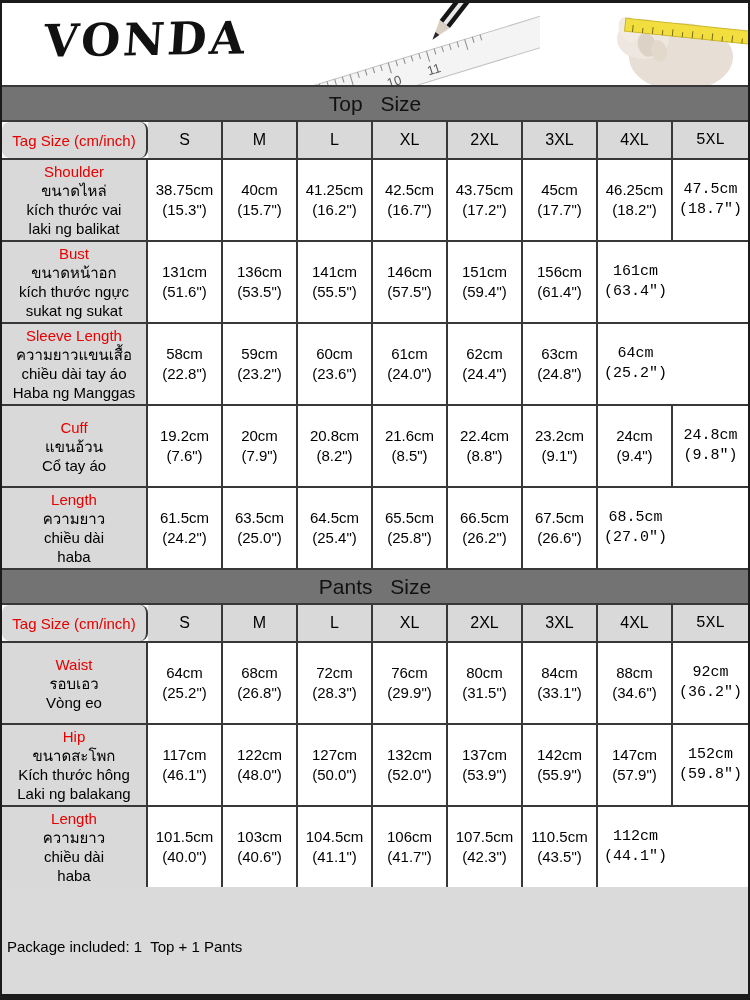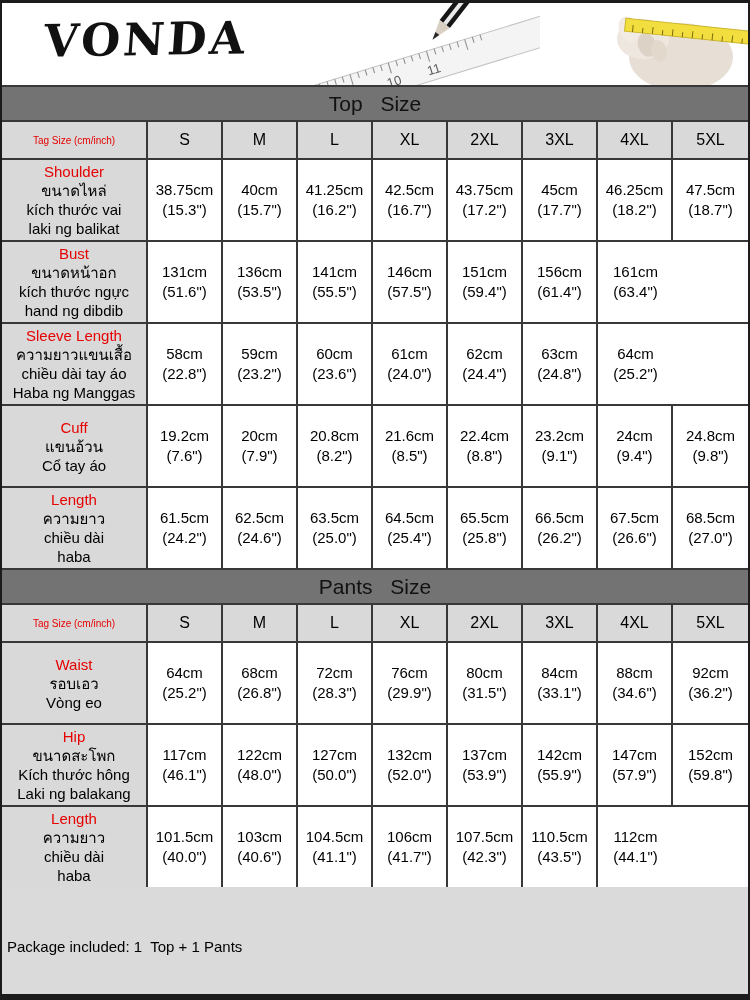--- a/index.html
+++ b/index.html
@@ -52,23 +52,23 @@
     border-bottom: 2px solid #383838;
   }
   .t-row:last-child { border-bottom: none; }
   .size-table:last-of-type .t-row:last-child { border-bottom: none; }
   .t-cell {
     border-right: 2px solid #383838;
     display: flex; flex-direction: column; justify-content: center; align-items: center;
     text-align: center; background: #fff; padding: 2px 1px;
     font-size: 15px; line-height: 20px; color: #000;
   }
-  .t-cell:last-child { border-right: none; }
+  .t-cell:last-child { border-right: none; font-family: Liberation Mono, monospace; }
   .tag-row .t-cell { background: #d9d9d9; min-height: 36px; font-size: 16px; }
-  .tag-row .t-cell.lbl { font-size: 10px; }
+  .tag-row .t-cell.lbl { font-size: 15px; border-radius: 8px; }
   .data-row .t-cell { min-height: 80px; }
   .t-cell.lbl { background: #d9d9d9; line-height: 19px; }
   .red { color: #e60000; }
   .lbl-line { display: block; text-align: right; }
 
   
   .ftr {
     flex: 1 1 auto;
     background: #dadada;
     padding: 11px 5px 0 5px;
@@ -212,21 +212,21 @@
           <div class="t-cell">
             <span>47.5cm</span>
             <span>(18.7")</span>
           </div>
         </div>
         <div class="t-row data-row">
           <div class="t-cell lbl">
             <span class="lbl-line red">Bust</span>
             <span class="lbl-line">ขนาดหน้าอก</span>
             <span class="lbl-line">kích thước ngực</span>
-            <span class="lbl-line">hand ng dibdib</span>
+            <span class="lbl-line">sukat ng sukat</span>
           </div>
           <div class="t-cell">
             <span>131cm</span>
             <span>(51.6")</span>
           </div>
           <div class="t-cell">
             <span>136cm</span>
             <span>(53.5")</span>
           </div>
           <div class="t-cell">
@@ -328,24 +328,20 @@
         <div class="t-row data-row">
           <div class="t-cell lbl">
             <span class="lbl-line red">Length</span>
             <span class="lbl-line">ความยาว</span>
             <span class="lbl-line">chiều dài</span>
             <span class="lbl-line">haba</span>
           </div>
           <div class="t-cell">
             <span>61.5cm</span>
             <span>(24.2")</span>
-          </div>
-          <div class="t-cell">
-            <span>62.5cm</span>
-            <span>(24.6")</span>
           </div>
           <div class="t-cell">
             <span>63.5cm</span>
             <span>(25.0")</span>
           </div>
           <div class="t-cell">
             <span>64.5cm</span>
             <span>(25.4")</span>
           </div>
           <div class="t-cell">

